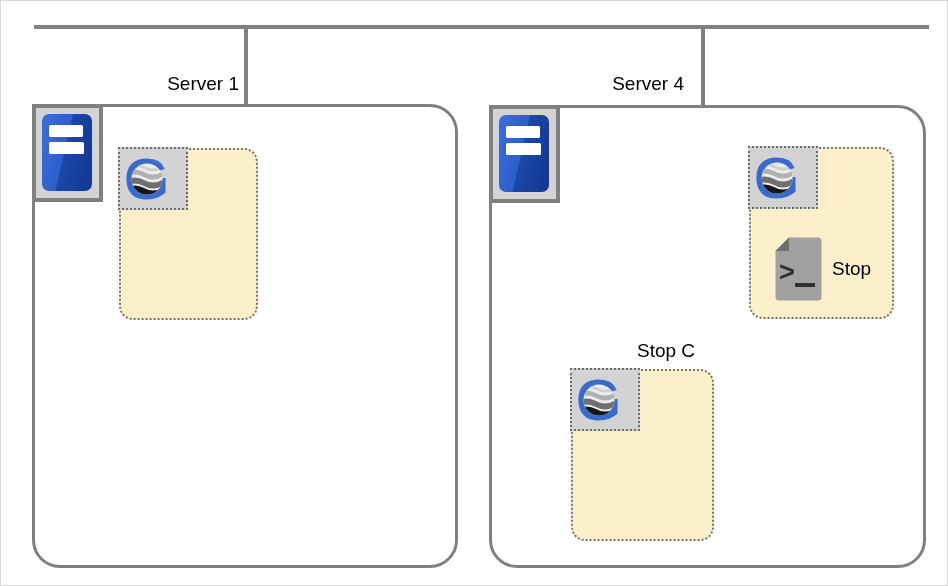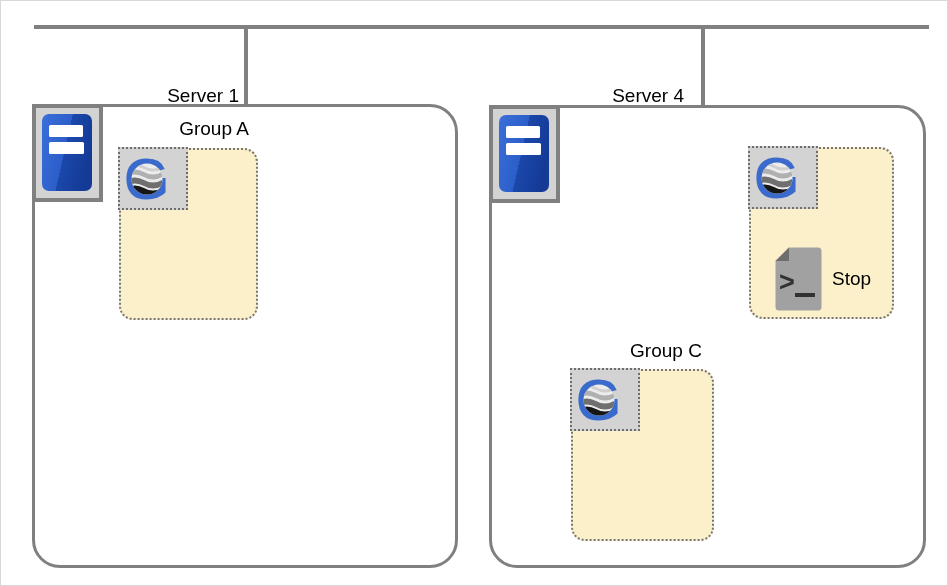--- a/index.html
+++ b/index.html
@@ -21,21 +21,20 @@
   .drop-line-2{ left: 700px; top: 26px; width: 4px;   height: 80px; }
 
   .server-label {
     position: absolute;
     font-size: 19px;
     line-height: 22px;
     color: #000;
     text-align: right;
     width: 120px;
     white-space: nowrap;
-    margin-top: 12px;
   }
   .server-label-1 { left: 118px; top: 72px; }
   .server-label-2 { left: 563px; top: 72px; }
 
   .server-box {
     position: absolute;
     background: #ffffff;
     border: 3px solid #808080;
     border-radius: 28px;
   }
@@ -86,21 +85,21 @@
     background: #d3d3d3;
     border: 2px dotted #6e6e6e;
     z-index: 4;
   }
   .group-icon-a { left: 117px; top: 146px; }
   .group-icon-b { left: 747px; top: 145px; }
   .group-icon-c { left: 569px; top: 367px; }
   .group-icon-tile svg { position: absolute; left: 0; top: 0; width: 66px; height: 59px; }
 
   .job-item { position: absolute; z-index: 2; display: flex; align-items: center; }
-  .job-item-stop { left: 773px; top: 245px; }
+  .job-item-stop { left: 773px; top: 235px; }
   .job-icon { width: 49px; height: 66px; }
   .job-label {
     font-size: 19px;
     color: #000;
     margin-left: 9px;
     white-space: nowrap;
   }
 
   .defs-holder { position: absolute; width: 0; height: 0; overflow: hidden; }
 </style>
@@ -161,42 +160,41 @@
     <svg viewBox="0 0 62 89">
         <use href="#def-server-tower"></use>
       </svg>
   </div>
   <div class="server-icon-tile server-icon-2">
     <svg viewBox="0 0 62 89">
         <use href="#def-server-tower"></use>
       </svg>
   </div>
 
-  <div class="group-label group-label-a">Group A</div>
   <div class="group-box group-box-a"></div>
   <div class="group-icon-tile group-icon-a">
     <svg viewBox="0 0 66 59">
         <use href="#def-group-globe"></use>
       </svg>
   </div>
 
   <div class="group-box group-box-b"></div>
   <div class="group-icon-tile group-icon-b">
     <svg viewBox="0 0 66 59">
         <use href="#def-group-globe"></use>
       </svg>
   </div>
   <div class="job-item job-item-stop">
     <svg class="job-icon" viewBox="0 0 49 66">
         <use href="#def-script-doc"></use>
       </svg>
     <span class="job-label">Stop</span>
   </div>
 
-  <div class="group-label group-label-c">Group C</div>
+  <div class="group-label group-label-c">Stop C</div>
   <div class="group-box group-box-c"></div>
   <div class="group-icon-tile group-icon-c">
     <svg viewBox="0 0 66 59">
         <use href="#def-group-globe"></use>
       </svg>
   </div>
 
 </div>
 
 </body></html>

